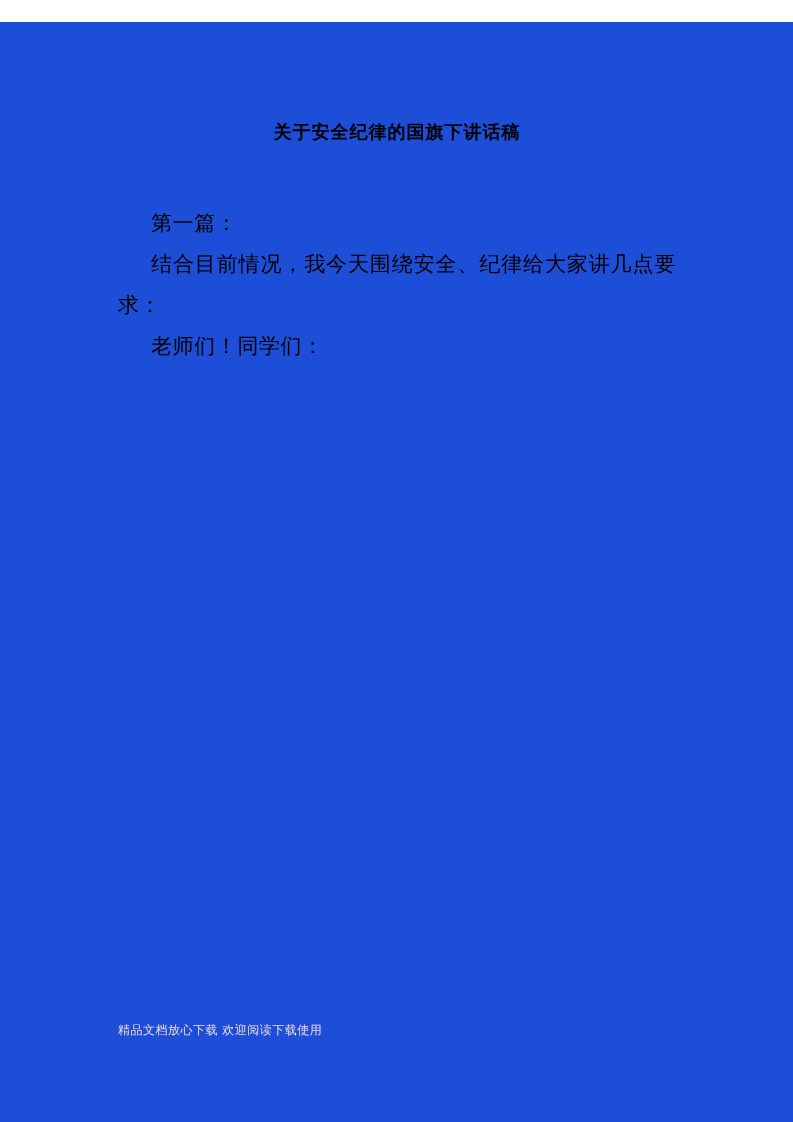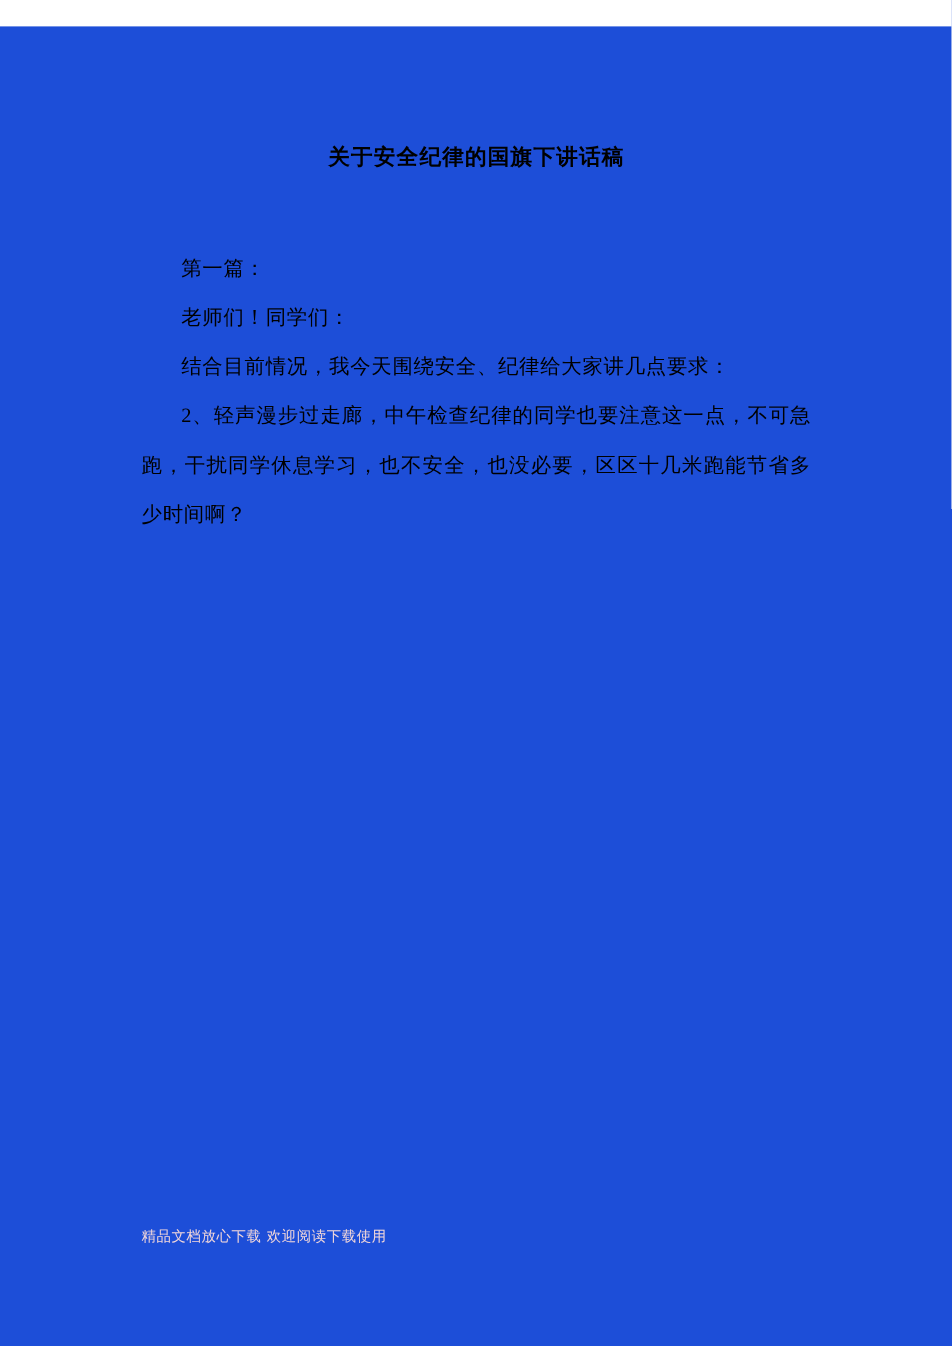--- a/index.html
+++ b/index.html
@@ -35,27 +35,26 @@
     font-weight: bold;
     letter-spacing: 1px;
     line-height: 1.6;
     font-family: "DejaVu Sans", "Liberation Sans", sans-serif;
   }
   .body-block {
     margin-top: 56px;
   }
   p.para {
     margin: 0 0 0 0;
-    font-size: 17px;
+    font-size: 21px;
     line-height: 41px;
     text-align: justify;
     text-justify: inter-ideograph;
     letter-spacing: 0.6px;
     text-indent: 33px;
-    font-family: Liberation Serif, serif;
   }
   p.para.no-indent {
     text-indent: 33px;
   }
   .watermark {
     position: absolute;
     left: 118px;
     top: 1000px;
     width: 230px;
     height: 16px;
@@ -71,22 +70,21 @@
 <body>
 
 <div class="page">
 
   <div class="content">
 
     <div class="doc-title">关于安全纪律的国旗下讲话稿</div>
 
     <div class="body-block">
       <p class="para no-indent">第一篇：</p>
+      <p class="para">结合目前情况，我今天围绕安全、纪律给大家讲几点要求：</p>
       <p class="para no-indent">老师们！同学们：</p>
-      <p class="para">结合目前情况，我今天围绕安全、纪律给大家讲几点要求：</p>
-      <p class="para">2、轻声漫步过走廊，中午检查纪律的同学也要注意这一点，不可急跑，干扰同学休息学习，也不安全，也没必要，区区十几米跑能节省多少时间啊？</p>
     </div>
 
   </div>
 
   <div class="watermark">精品文档放心下载 欢迎阅读下载使用</div>
 
 </div>
 
 </body></html>

